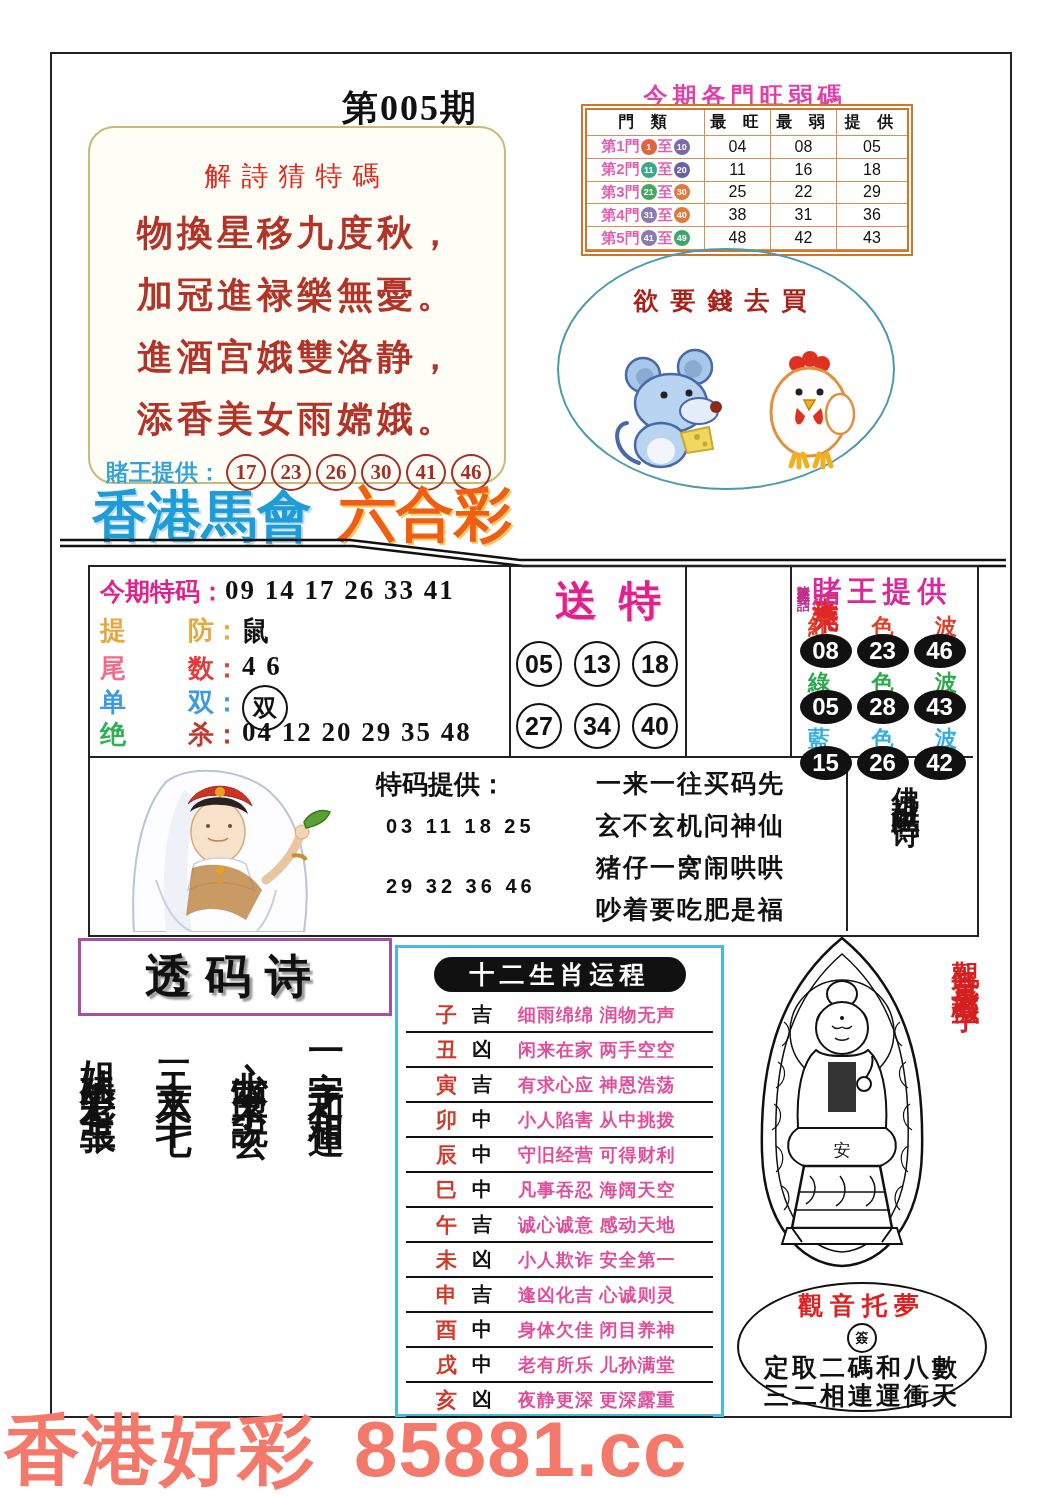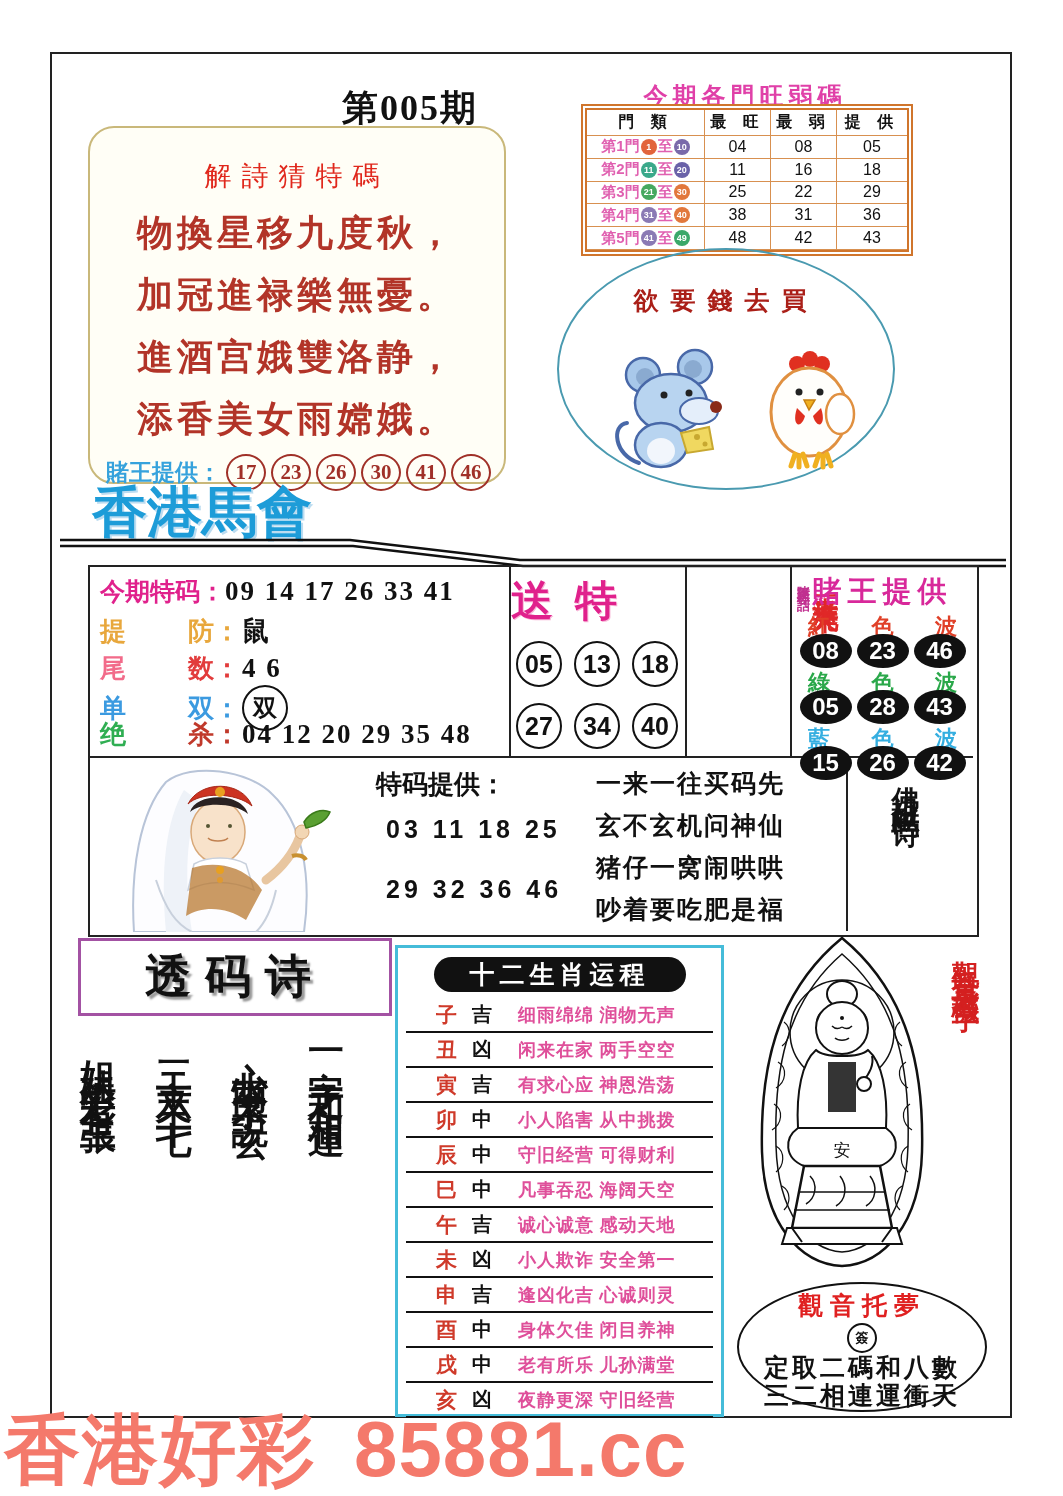--- a/index.html
+++ b/index.html
@@ -45,37 +45,37 @@
   
   .banner{left:92px;top:476px;display:flex;align-items:flex-end;gap:26px;white-space:nowrap;}
   .banner-1{font-size:55px;font-weight:bold;color:#1d9cd8;text-shadow:2px 2px 0 #bcdcf0;}
   .banner-2{font-size:58px;font-weight:bold;color:#ee5f12;text-shadow:2px 2px 0 #f8c86a;}
   .banner-3{font-size:47px;font-weight:900;color:#c32020;letter-spacing:26px;text-shadow:1px 1px 0 #801010;padding-bottom:3px;}
 
   
   .main-panel{left:88px;top:565px;width:887px;height:368px;border:2px solid #222;}
   .vline{position:absolute;background:#222;width:2px;}
   .hline{position:absolute;background:#222;height:2px;}
-  .info-row{position:absolute;left:10px;display:flex;align-items:center;font-weight:bold;}
+  .info-row{position:absolute;left:10px;display:flex;align-items:flex-start;font-weight:bold;}
   .lab1{display:inline-block;width:88px;font-size:26px;}
   .lab2{display:inline-block;width:54px;font-size:26px;}
   .ival{font-size:27px;color:#111;letter-spacing:2px;}
-  .songte-title{text-align:left;margin-top:6px;font-size:42px;font-weight:bold;color:#e0218c;letter-spacing:22px;text-shadow:1px 1px 0 #f8b8d8;}
+  .songte-title{text-align:right;margin-top:6px;font-size:42px;font-weight:bold;color:#e0218c;letter-spacing:22px;text-shadow:1px 1px 0 #f8b8d8;}
   .ball-lg{width:42px;height:42px;border:2px solid #111;border-radius:50%;font-size:25px;font-weight:bold;
            display:flex;align-items:center;justify-content:center;}
   .vert{writing-mode:vertical-rl;text-orientation:upright;}
   .waves-title{text-align:center;margin-top:5px;font-size:29px;font-weight:bold;color:#d8289a;letter-spacing:6px;}
   .wave-label{display:flex;justify-content:space-between;padding:0 16px;font-size:22px;font-weight:bold;height:22px;}
   .wave-balls{display:flex;justify-content:center;gap:5px;height:34px;}
   .ball-dark{width:52px;height:34px;background:#111;border-radius:50%;color:#fff;font-size:24px;font-weight:bold;
              display:flex;align-items:center;justify-content:center;}
 
   
   .temple-label{font-size:26px;font-weight:bold;}
-  .temple-nums{font-size:25px;font-weight:bold;letter-spacing:4px;}
+  .temple-nums{font-size:20px;font-weight:bold;letter-spacing:4px;}
   .temple-poem{font-size:25px;font-weight:bold;line-height:42px;letter-spacing:2px;white-space:nowrap;}
 
   
   .toucode-box{left:78px;top:938px;width:308px;height:72px;border:3px solid #a352a3;
                display:flex;align-items:center;justify-content:center;}
   .toucode-title{font-size:46px;font-weight:bold;letter-spacing:14px;text-shadow:3px 3px 2px #999;}
   .toucode-cols{left:62px;top:1032px;width:300px;height:362px;writing-mode:vertical-rl;text-orientation:upright;
                 display:flex;flex-direction:column;justify-content:space-between;}
   .toucode-col{font-size:36px;font-weight:bold;letter-spacing:10px;line-height:72px;}
 
@@ -219,20 +219,21 @@
       <path d="M40,58 C34,76 44,80 48,66 Z" fill="#e03020"></path>
       <path d="M64,58 C70,76 60,80 56,66 Z" fill="#e03020"></path>
       <ellipse cx="83" cy="64" rx="14" ry="20" fill="#fff" stroke="#e09040" stroke-width="2.5"></ellipse>
       <path d="M38,104 L34,116 M42,106 L42,117 M46,104 L50,116" stroke="#f0b020" stroke-width="5" stroke-linecap="round"></path>
       <path d="M62,104 L58,116 M66,106 L66,117 M70,104 L74,116" stroke="#f0b020" stroke-width="5" stroke-linecap="round"></path>
     </svg>
   </div>
 
   <div class="abs banner serif">
     <span class="banner-1">香港馬會</span>
+    <span class="banner-2">六合彩</span>
   </div>
   <svg class="abs" style="left:50px;top:528px;" width="960" height="46" viewBox="0 0 960 46">
     <polyline points="10,12 300,12 470,32 956,32" fill="none" stroke="#111" stroke-width="2.5"></polyline>
     <polyline points="10,18 303,18 473,38 956,38" fill="none" stroke="#111" stroke-width="2.5"></polyline>
   </svg>
 
   <div class="abs main-panel">
     <div class="vline" style="left:419px;top:0;height:189px;"></div>
     <div class="vline" style="left:595px;top:0;height:189px;"></div>
     <div class="vline" style="left:700px;top:0;height:189px;"></div>
@@ -422,21 +423,21 @@
           <span class="ztext serif">身体欠佳 闭目养神</span>
         </div>
       <div class="zrow">
           <span class="zsign">戌</span>
           <span class="zluck">中</span>
           <span class="ztext serif">老有所乐 儿孙满堂</span>
         </div>
       <div class="zrow">
           <span class="zsign">亥</span>
           <span class="zluck">凶</span>
-          <span class="ztext serif">夜静更深 守旧经营</span>
+          <span class="ztext serif">夜静更深 更深露重</span>
         </div>
     </div>
   </div>
 
   <svg class="abs" style="left:732px;top:932px;z-index:2;" width="220" height="362" viewBox="0 0 220 362">
     <path d="M110,6 C42,62 28,140 30,220 C32,292 68,332 110,334 C152,332 188,292 190,220 C192,140 178,62 110,6 Z" fill="none" stroke="#111" stroke-width="2.5"></path>
     <path d="M110,22 C52,72 42,142 44,214 C46,280 76,318 110,320 C144,318 174,280 176,214 C178,142 168,72 110,22 Z" fill="none" stroke="#111" stroke-width="1.5"></path>
     <g stroke="#111" stroke-width="1.2" fill="none">
       <path d="M52,90 C60,96 58,108 50,114"></path>
         <path d="M46,130 C56,136 54,150 44,156"></path>

